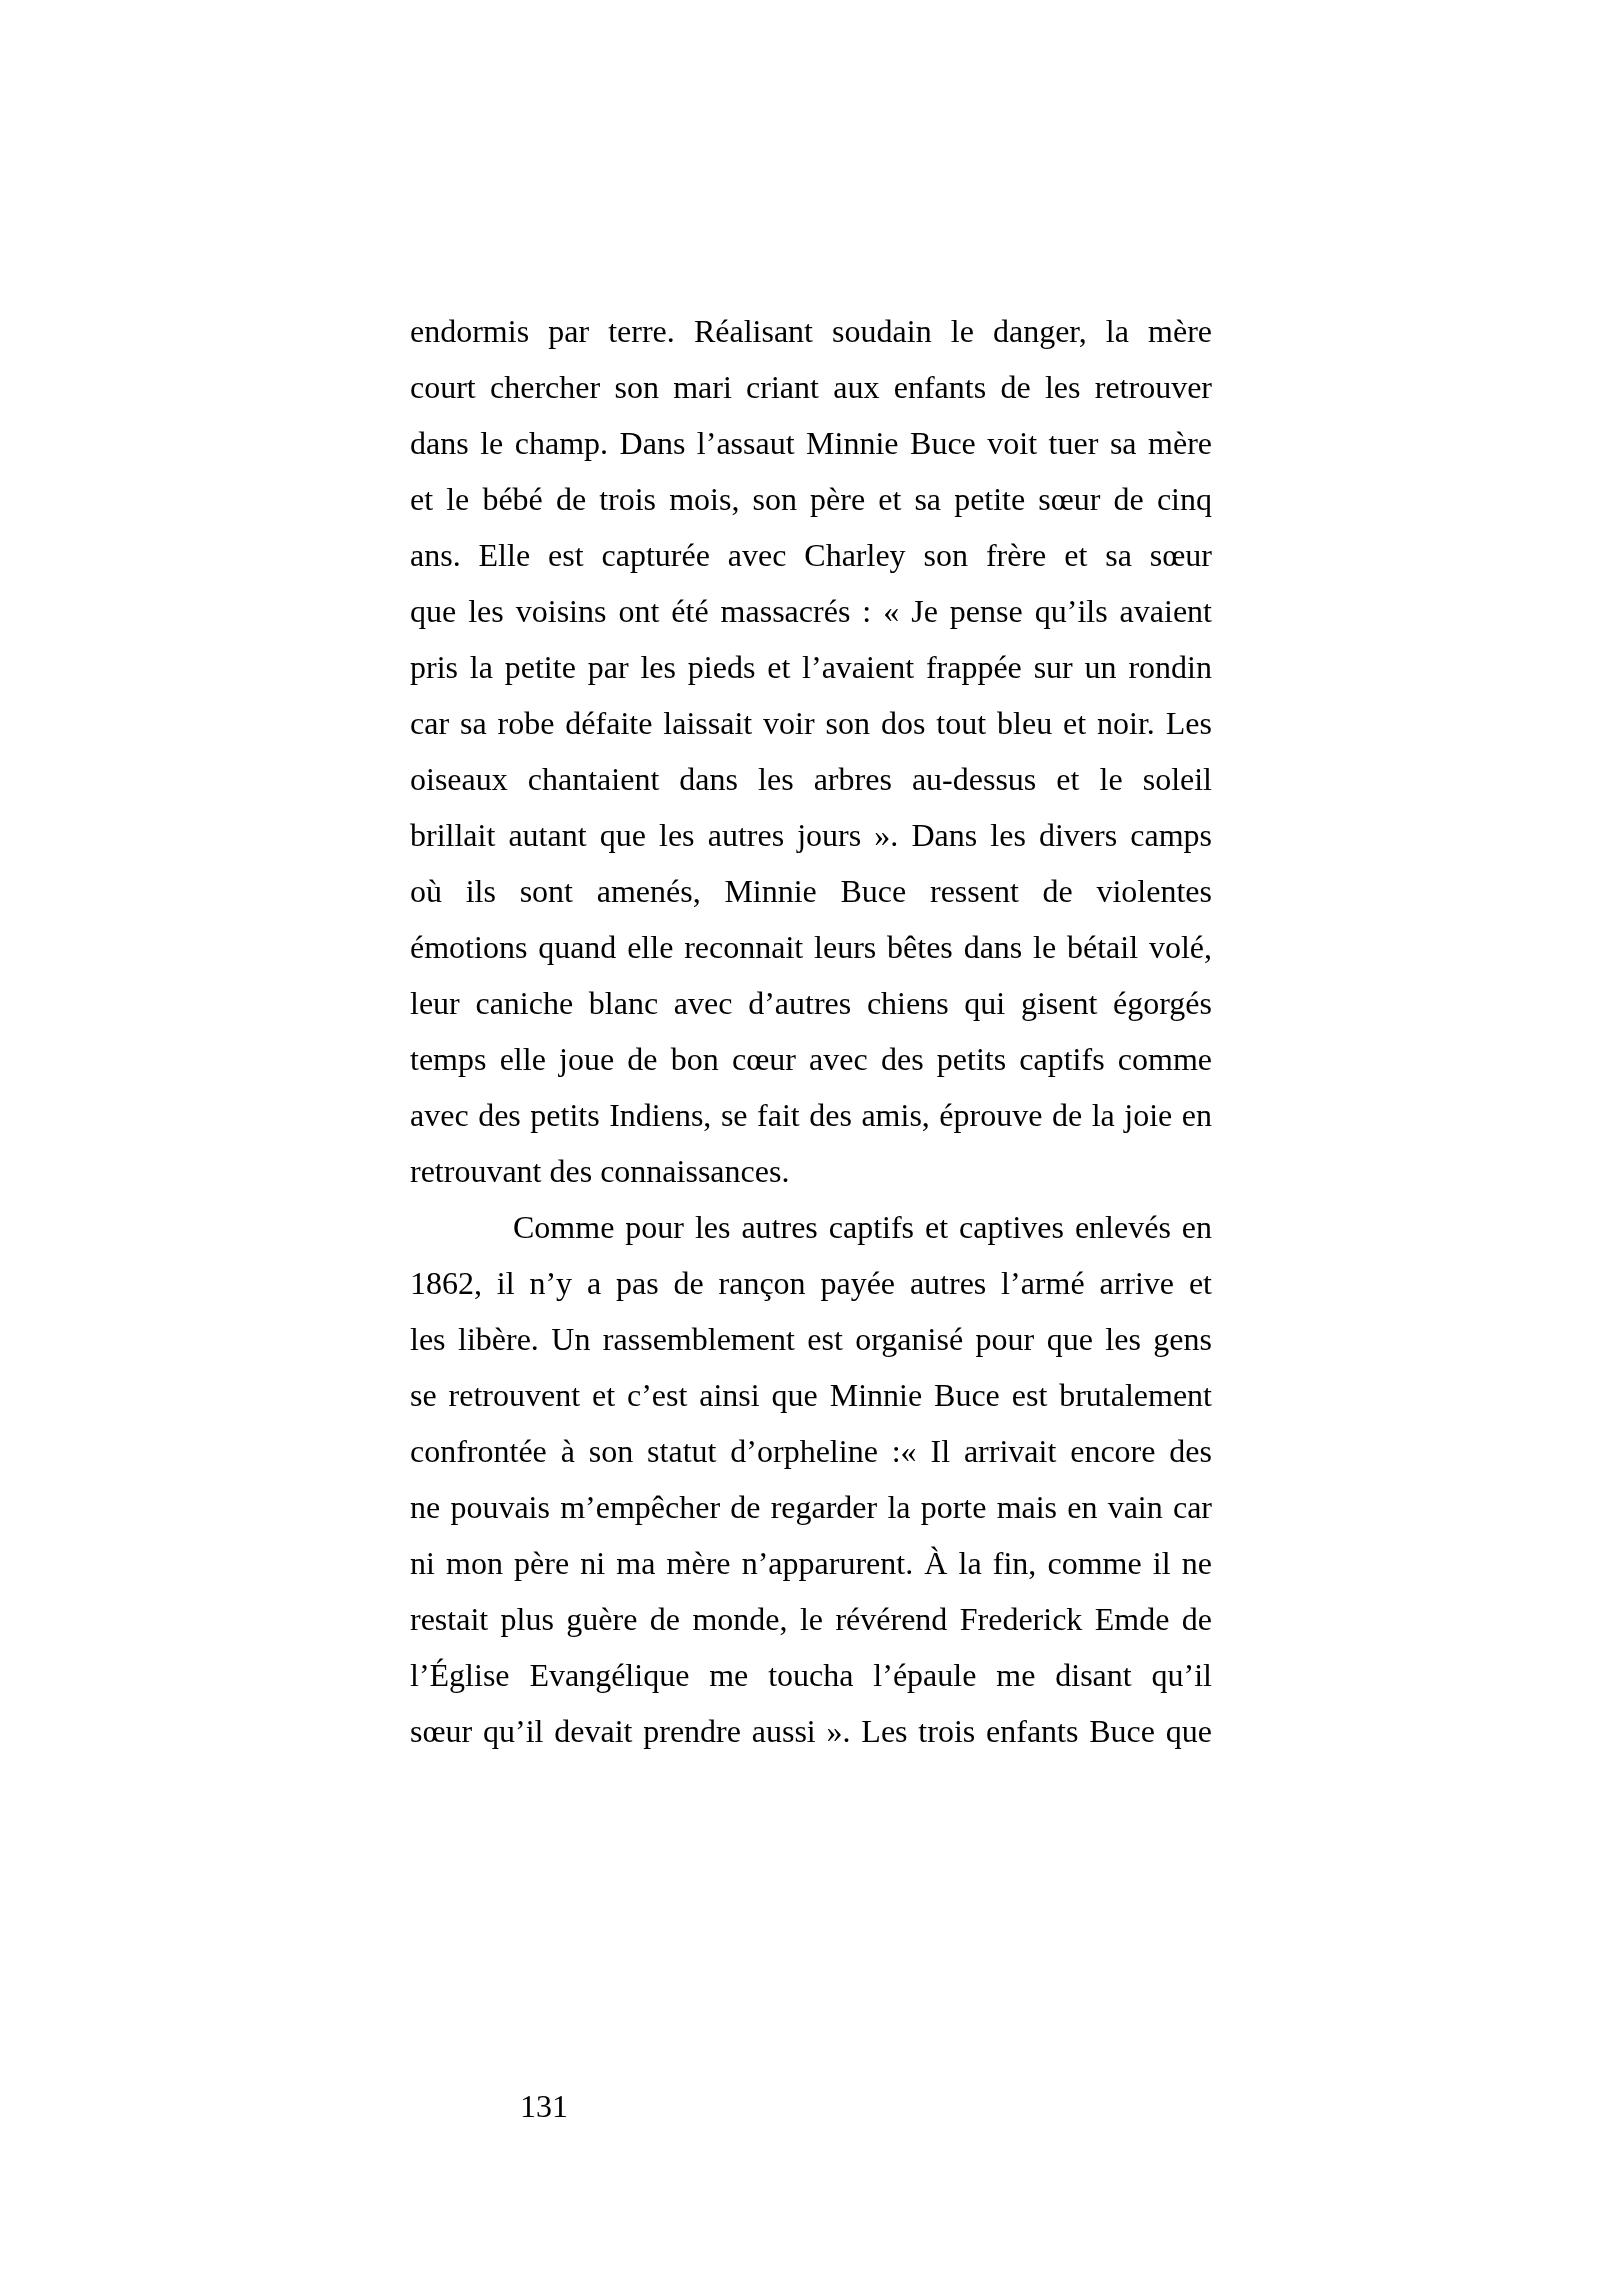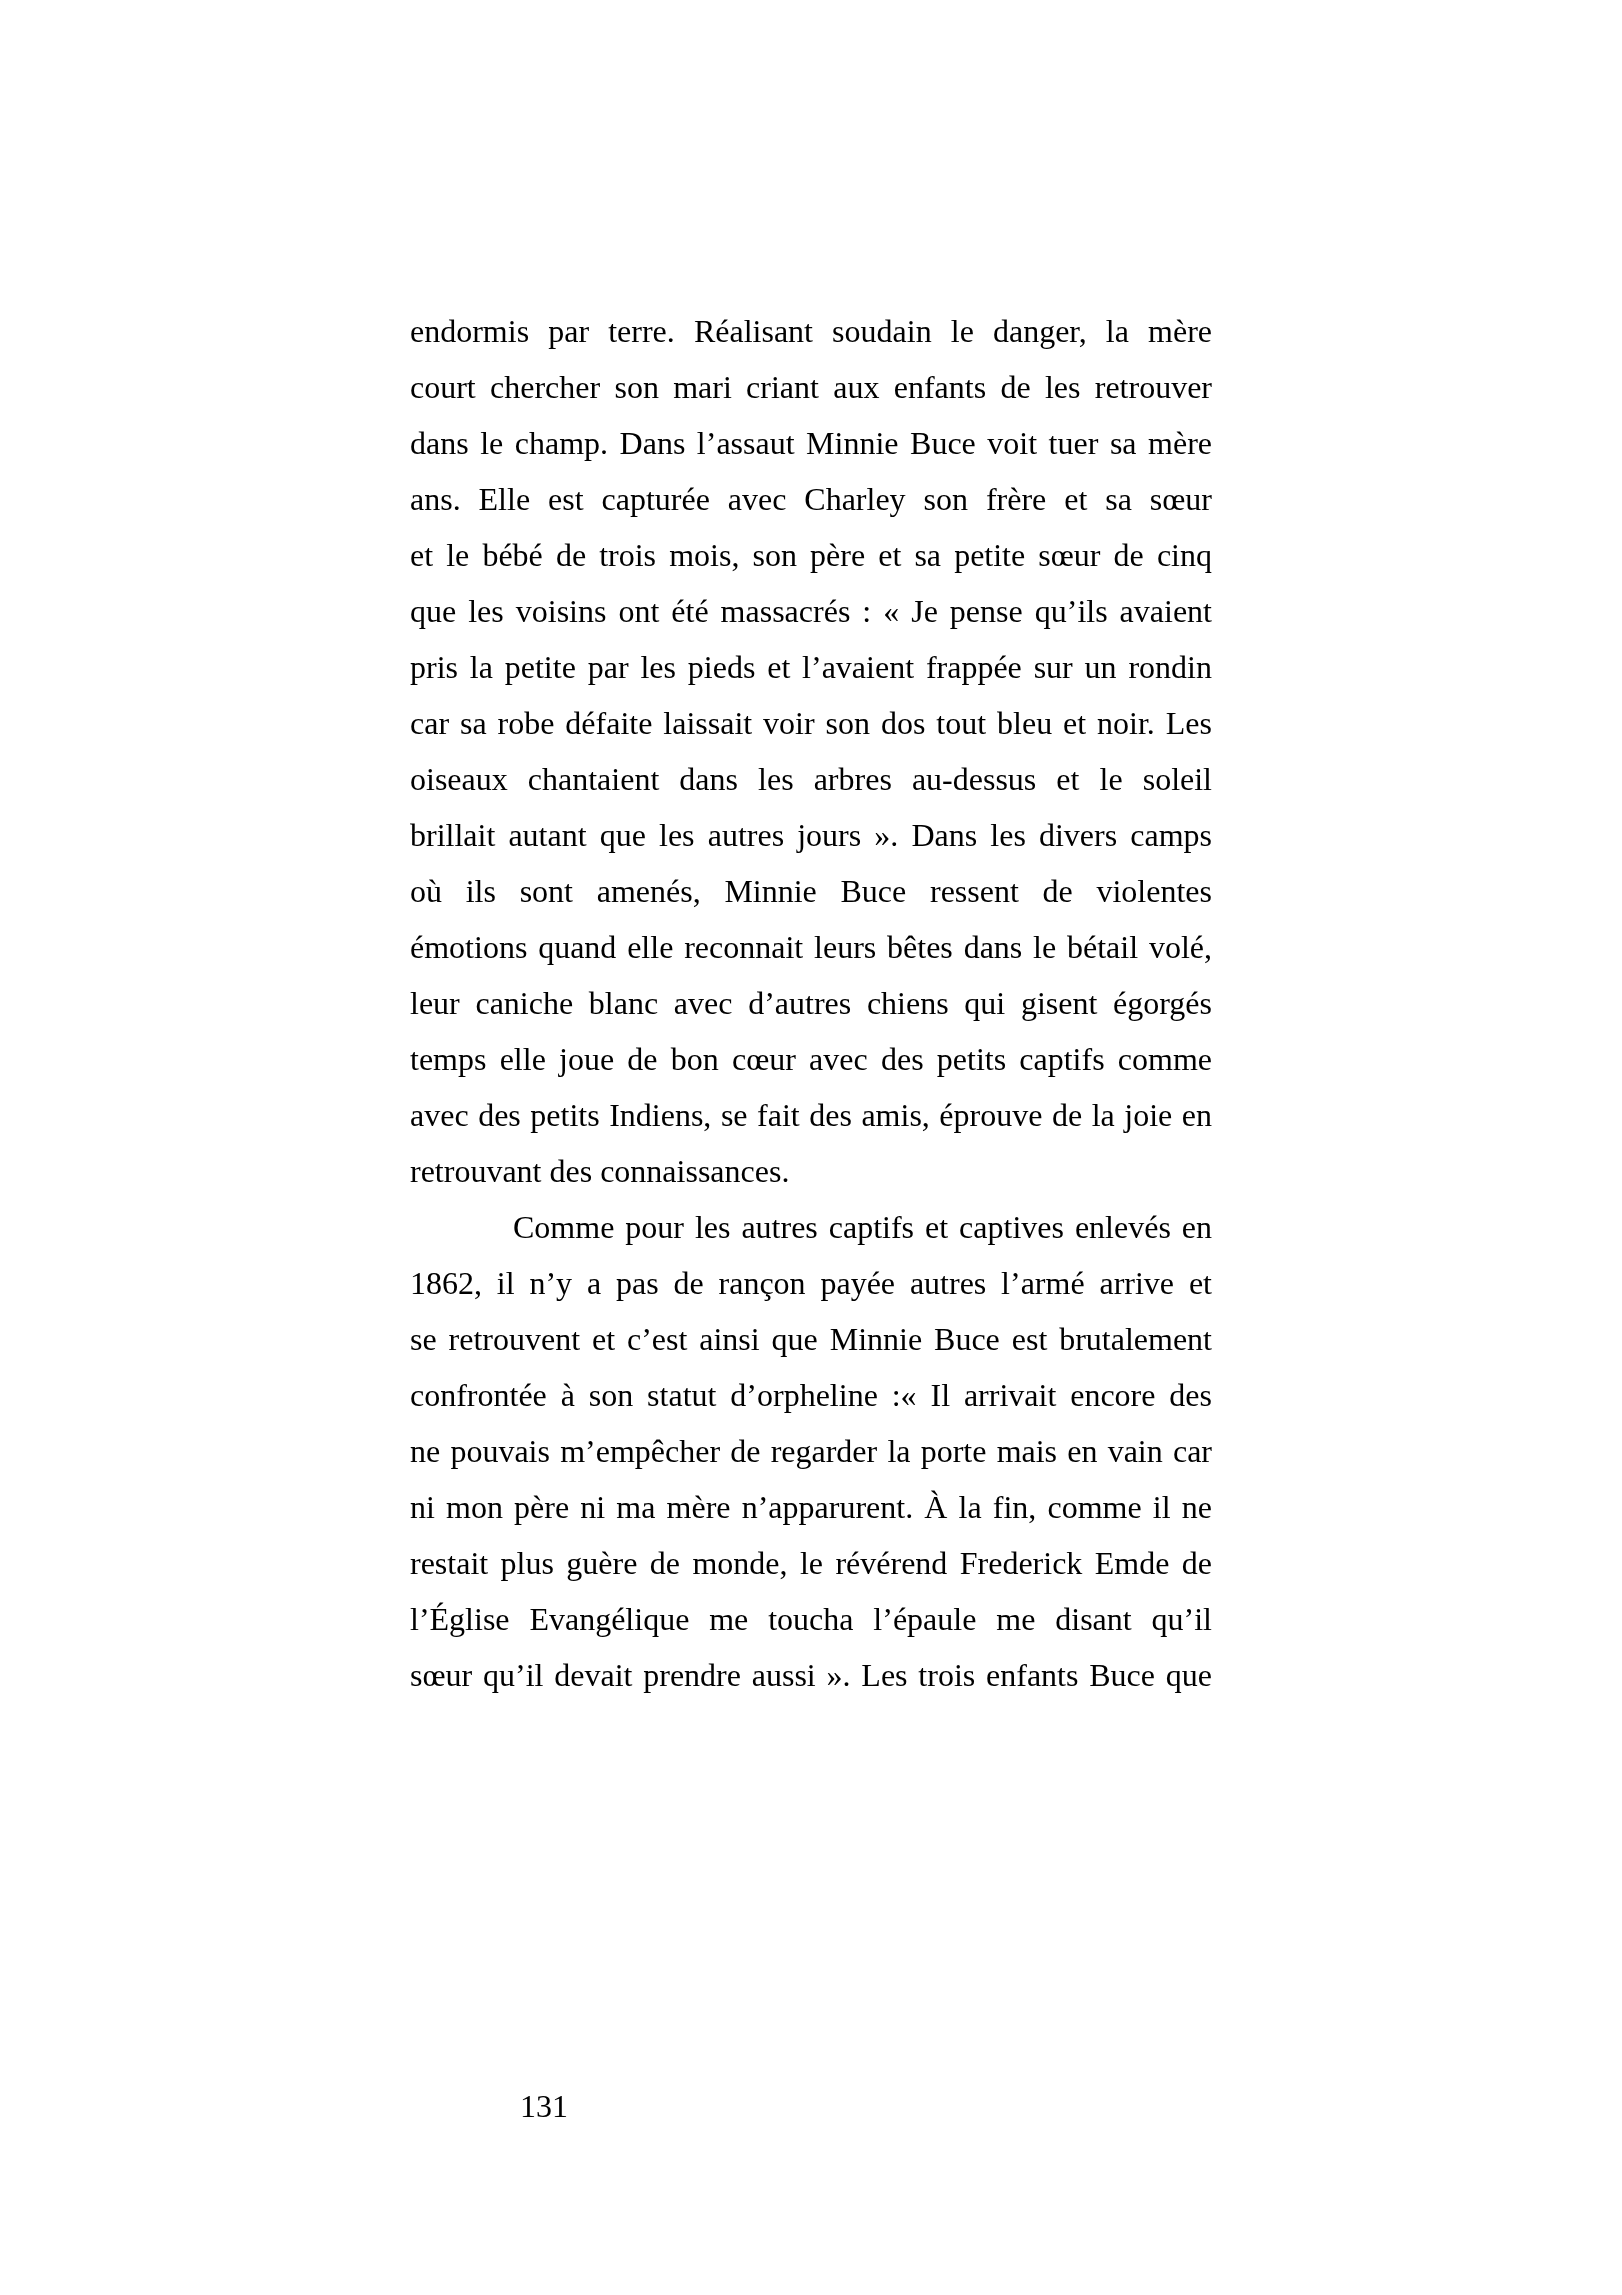--- a/index.html
+++ b/index.html
@@ -51,37 +51,38 @@
 </style>
 </head>
 <body>
 
 <div class="page">
   <div class="text-block">
     <div class="paragraph">
         <div class="line">endormis par terre. Réalisant soudain le danger, la mère</div>
         <div class="line">court chercher son mari criant aux enfants de les retrouver</div>
         <div class="line">dans le champ. Dans l’assaut Minnie Buce voit tuer sa mère</div>
+        <div class="line">et le bébé de trois mois, son père et sa petite sœur de cinq</div>
         <div class="line">ans. Elle est capturée avec Charley son frère et sa sœur</div>
-        <div class="line">et le bébé de trois mois, son père et sa petite sœur de cinq</div>
         <div class="line">que les voisins ont été massacrés : « Je pense qu’ils avaient</div>
         <div class="line">pris la petite par les pieds et l’avaient frappée sur un rondin</div>
         <div class="line">car sa robe défaite laissait voir son dos tout bleu et noir. Les</div>
         <div class="line">oiseaux chantaient dans les arbres au-dessus et le soleil</div>
         <div class="line">brillait autant que les autres jours ». Dans les divers camps</div>
         <div class="line">où ils sont amenés, Minnie Buce ressent de violentes</div>
         <div class="line">émotions quand elle reconnait leurs bêtes dans le bétail volé,</div>
         <div class="line">leur caniche blanc avec d’autres chiens qui gisent égorgés</div>
         <div class="line">temps elle joue de bon cœur avec des petits captifs comme</div>
         <div class="line">avec des petits Indiens, se fait des amis, éprouve de la joie en</div>
         <div class="line end">retrouvant des connaissances.</div>
       </div>
     <div class="paragraph">
         <div class="line indent">Comme pour les autres captifs et captives enlevés en</div>
         <div class="line">1862, il n’y a pas de rançon payée autres l’armé arrive et</div>
+        <div class="line">les libère. Un rassemblement est organisé pour que les gens</div>
         <div class="line">se retrouvent et c’est ainsi que Minnie Buce est brutalement</div>
         <div class="line">confrontée à son statut d’orpheline :« Il arrivait encore des</div>
         <div class="line">ne pouvais m’empêcher de regarder la porte mais en vain car</div>
         <div class="line">ni mon père ni ma mère n’apparurent. À la fin, comme il ne</div>
         <div class="line">restait plus guère de monde, le révérend Frederick Emde de</div>
         <div class="line">l’Église Evangélique me toucha l’épaule me disant qu’il</div>
         <div class="line">sœur qu’il devait prendre aussi ». Les trois enfants Buce que</div>
       </div>
   </div>
   <div class="page-number">131</div>

